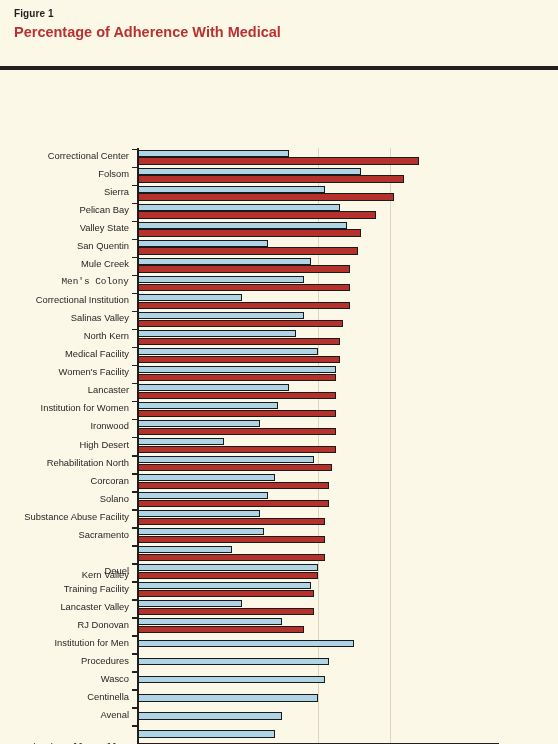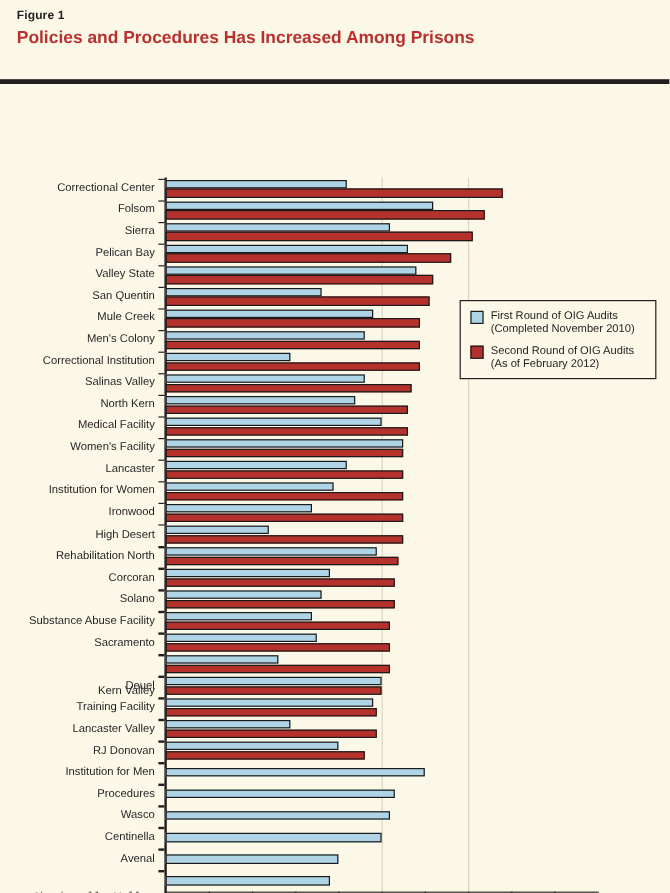--- a/index.html
+++ b/index.html
@@ -90,35 +90,35 @@
     position:absolute;left:14px;top:756px;
     font-size:8.6px;color:#231f20;
   }
 </style>
 </head>
 <body>
 
 <div class="fig-label">Figure 1</div>
 
 <div class="title">
-  <span class="l2">Policies and Procedures Has Increased Among Prisons</span>
+  <span>Percentage of Adherence With Medical</span>
 </div>
 
 <div class="rule"></div>
 
 <div class="plot-wrap">
   <div class="labels-col" id="labels-col">
       <div class="cat" style="top: 3.01515px;">Correctional Center</div>
       <div class="cat" style="top: 21.0455px;">Folsom</div>
       <div class="cat" style="top: 39.0758px;">Sierra</div>
       <div class="cat" style="top: 57.1061px;">Pelican Bay</div>
       <div class="cat" style="top: 75.1364px;">Valley State</div>
       <div class="cat" style="top: 93.1667px;">San Quentin</div>
       <div class="cat" style="top: 111.197px;">Mule Creek</div>
-      <div class="cat" style="top: 129.227px;">Men's Colony</div>
+      <div class="cat" style="top: 129.227px; font-family: Liberation Mono, monospace;">Men's Colony</div>
       <div class="cat" style="top: 147.258px;">Correctional Institution</div>
       <div class="cat" style="top: 165.288px;">Salinas Valley</div>
       <div class="cat" style="top: 183.318px;">North Kern</div>
       <div class="cat" style="top: 201.348px;">Medical Facility</div>
       <div class="cat" style="top: 219.379px;">Women's Facility</div>
       <div class="cat" style="top: 237.409px;">Lancaster</div>
       <div class="cat" style="top: 255.439px;">Institution for Women</div>
       <div class="cat" style="top: 273.47px;">Ironwood</div>
       <div class="cat" style="top: 291.5px;">High Desert</div>
       <div class="cat" style="top: 309.53px;">Rehabilitation North</div>
@@ -200,36 +200,20 @@
       <div class="bar first" title="RJ Donovan: 70" style="top: 470.303px; height: 7.2px; width: 144px;"></div>
       <div class="bar second" title="RJ Donovan: 73" style="top: 478.103px; height: 7.2px; width: 165.6px;"></div>
       <div class="bar first" title="Institution for Men: 80" style="top: 492.233px; height: 7.2px; width: 216px;"></div>
       <div class="bar first" title="Calipatria: 76.5" style="top: 510.264px; height: 7.2px; width: 190.8px;"></div>
       <div class="bar first" title="Wasco: 76" style="top: 528.294px; height: 7.2px; width: 187.2px;"></div>
       <div class="bar first" title="Centinella: 75" style="top: 546.324px; height: 7.2px; width: 180px;"></div>
       <div class="bar first" title="Avenal: 70" style="top: 564.355px; height: 7.2px; width: 144px;"></div>
       <div class="bar first" title="Chuckawalla Valley: 69" style="top: 582.385px; height: 7.2px; width: 136.8px;"></div>
     </div>
 
-  <div class="legend">
-    <div class="legend-row">
-      <span class="swatch sw-first"></span>
-      <span class="legend-text">
-        <span>First Round of OIG Audits</span><br>
-        <span>(Completed November 2010)</span>
-      </span>
-    </div>
-    <div class="legend-row">
-      <span class="swatch sw-second"></span>
-      <span class="legend-text">
-        <span>Second Round of OIG Audits</span><br>
-        <span>(As of February 2012)</span>
-      </span>
-    </div>
-  </div>
 
   <div class="xticks" id="xticks">
       <div class="xtick" style="left: 138px;"></div>
       <div class="xtick" style="left: 174px;"></div>
       <div class="xtick" style="left: 210px;"></div>
       <div class="xtick" style="left: 246px;"></div>
       <div class="xtick" style="left: 282px;"></div>
       <div class="xtick" style="left: 318px;"></div>
       <div class="xtick" style="left: 354px;"></div>
       <div class="xtick" style="left: 390px;"></div>

